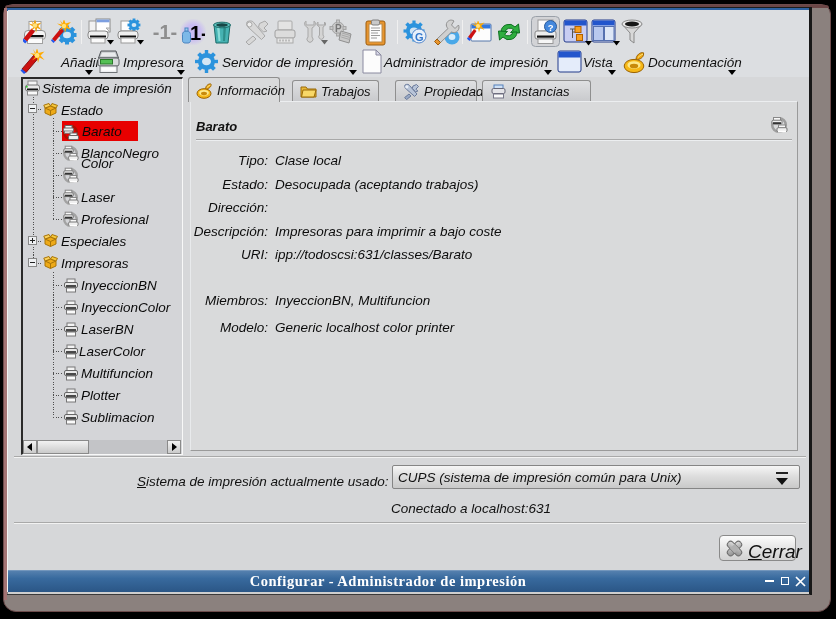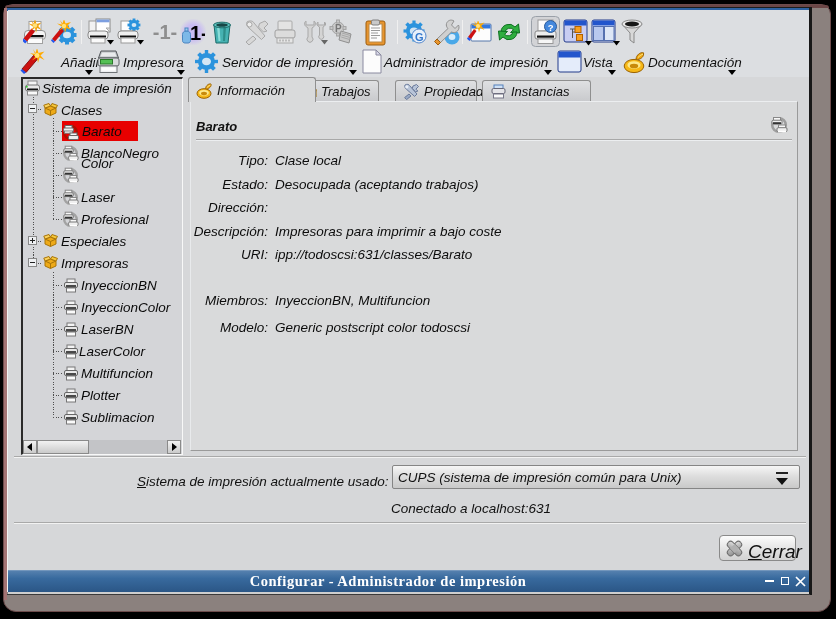--- a/index.html
+++ b/index.html
@@ -432,21 +432,21 @@
     <rect x="3.5" y="10" width="9" height="4" fill="#fafafa" stroke="#777"></rect>
   </svg>
 <svg class="ic" style="left:63px;top:410px" width="16" height="15" viewBox="0 0 16 15">
     <rect x="4" y="1" width="8" height="4" fill="#f4f4f4" stroke="#777"></rect>
     <rect x="1.5" y="4.5" width="13" height="5" rx="1.5" fill="#e8e8e8" stroke="#666"></rect>
     <rect x="3" y="7.2" width="10" height="1.6" fill="#222"></rect>
     <rect x="3.5" y="10" width="9" height="4" fill="#fafafa" stroke="#777"></rect>
   </svg>
 
 <div class="titem" style="left:42px;top:81px">Sistema de impresión</div>
-<div class="titem" style="left:61px;top:103px">Clases</div>
+<div class="titem" style="left:61px;top:103px">Estado</div>
 <div class="titem" style="left:82px;top:124px">Barato</div>
 <div class="titem" style="left:81px;top:146px">BlancoNegro</div>
 <div class="titem" style="left:81px;top:156px">Color</div>
 <div class="titem" style="left:81px;top:190px">Laser</div>
 <div class="titem" style="left:81px;top:212px">Profesional</div>
 <div class="titem" style="left:61px;top:234px">Especiales</div>
 <div class="titem" style="left:61px;top:256px">Impresoras</div>
 <div class="titem" style="left:81px;top:278px">InyeccionBN</div>
 <div class="titem" style="left:81px;top:300px">InyeccionColor</div>
 <div class="titem" style="left:81px;top:322px">LaserBN</div>
@@ -459,21 +459,21 @@
 <div class="scroll-btn" style="left:23px;top:440px;width:14px;height:14px"></div>
 <svg class="ic" style="left:26px;top:443px" width="8" height="8" viewBox="0 0 8 8">
     <path d="M6 0 L6 8 L1 4 Z" fill="#000"></path>
   </svg>
 <div class="scroll-btn" style="left:37px;top:440px;width:52px;height:14px"></div>
 <div class="scroll-btn" style="left:167px;top:440px;width:14px;height:14px"></div>
 <svg class="ic" style="left:170px;top:443px" width="8" height="8" viewBox="0 0 8 8">
     <path d="M2 0 L2 8 L7 4 Z" fill="#000"></path>
   </svg>
 
-<div class="tab act" style="left:188px;width:128px">
+<div class="tab act" style="left:188px;width:92px">
     <svg width="17" height="17" viewBox="0 0 17 17">
       <ellipse cx="8" cy="11.5" rx="7" ry="4.8" fill="#f6b818" stroke="#9a6202"></ellipse>
       <ellipse cx="8" cy="10.8" rx="4.8" ry="2.8" fill="#fde88a"></ellipse>
       <ellipse cx="8" cy="11.5" rx="3" ry="1.7" fill="#c88a0a"></ellipse>
       <path d="M9.5 6.5 C10 3.5 12.5 1.5 15 2 C15.5 4.5 13.5 6.5 10.5 7 Z" fill="#f0a810" stroke="#9a6202"></path>
       <path d="M11 5.5 c1.5 -1.5 2.5 -2 3.5 -2.5" stroke="#fde88a" fill="none"></path>
     </svg>
     <span>Información</span>
   </div>
 <div class="tab" style="left:292px;width:87px">
@@ -520,21 +520,21 @@
 <div class="fl" style="top:176.5px">Estado:</div>
 <div class="fv" style="top:176.5px">Desocupada (aceptando trabajos)</div>
 <div class="fl" style="top:200px">Dirección:</div>
 <div class="fl" style="top:223.5px">Descripción:</div>
 <div class="fv" style="top:223.5px">Impresoras para imprimir a bajo coste</div>
 <div class="fl" style="top:247px">URI:</div>
 <div class="fv" style="top:247px">ipp://todoscsi:631/classes/Barato</div>
 <div class="fl" style="top:293px">Miembros:</div>
 <div class="fv" style="top:293px">InyeccionBN, Multifuncion</div>
 <div class="fl" style="top:319.5px">Modelo:</div>
-<div class="fv" style="top:319.5px">Generic postscript color todoscsi</div>
+<div class="fv" style="top:319.5px">Generic localhost color printer</div>
 
 <div class="grv" style="top:456px"></div>
 <div class="abs" style="left:137px;top:474px;font-size:13.5px"><u>S</u>istema de impresión actualmente usado:</div>
 <div id="combo"></div>
 <div class="abs" style="left:398px;top:470px;font-size:13.5px">CUPS (sistema de impresión común para Unix)</div>
 <div class="abs" style="left:776px;top:472px;width:12px;height:2px;background:#222"></div>
 <svg class="ic" style="left:776px;top:477px" width="12" height="8" viewBox="0 0 12 8">
     <path d="M0 1 L12 1 L6 8 Z" fill="#111"></path>
   </svg>
 <div class="abs" style="left:53px;top:501px;width:836px;text-align:center;font-size:13.5px">Conectado a localhost:631</div>

